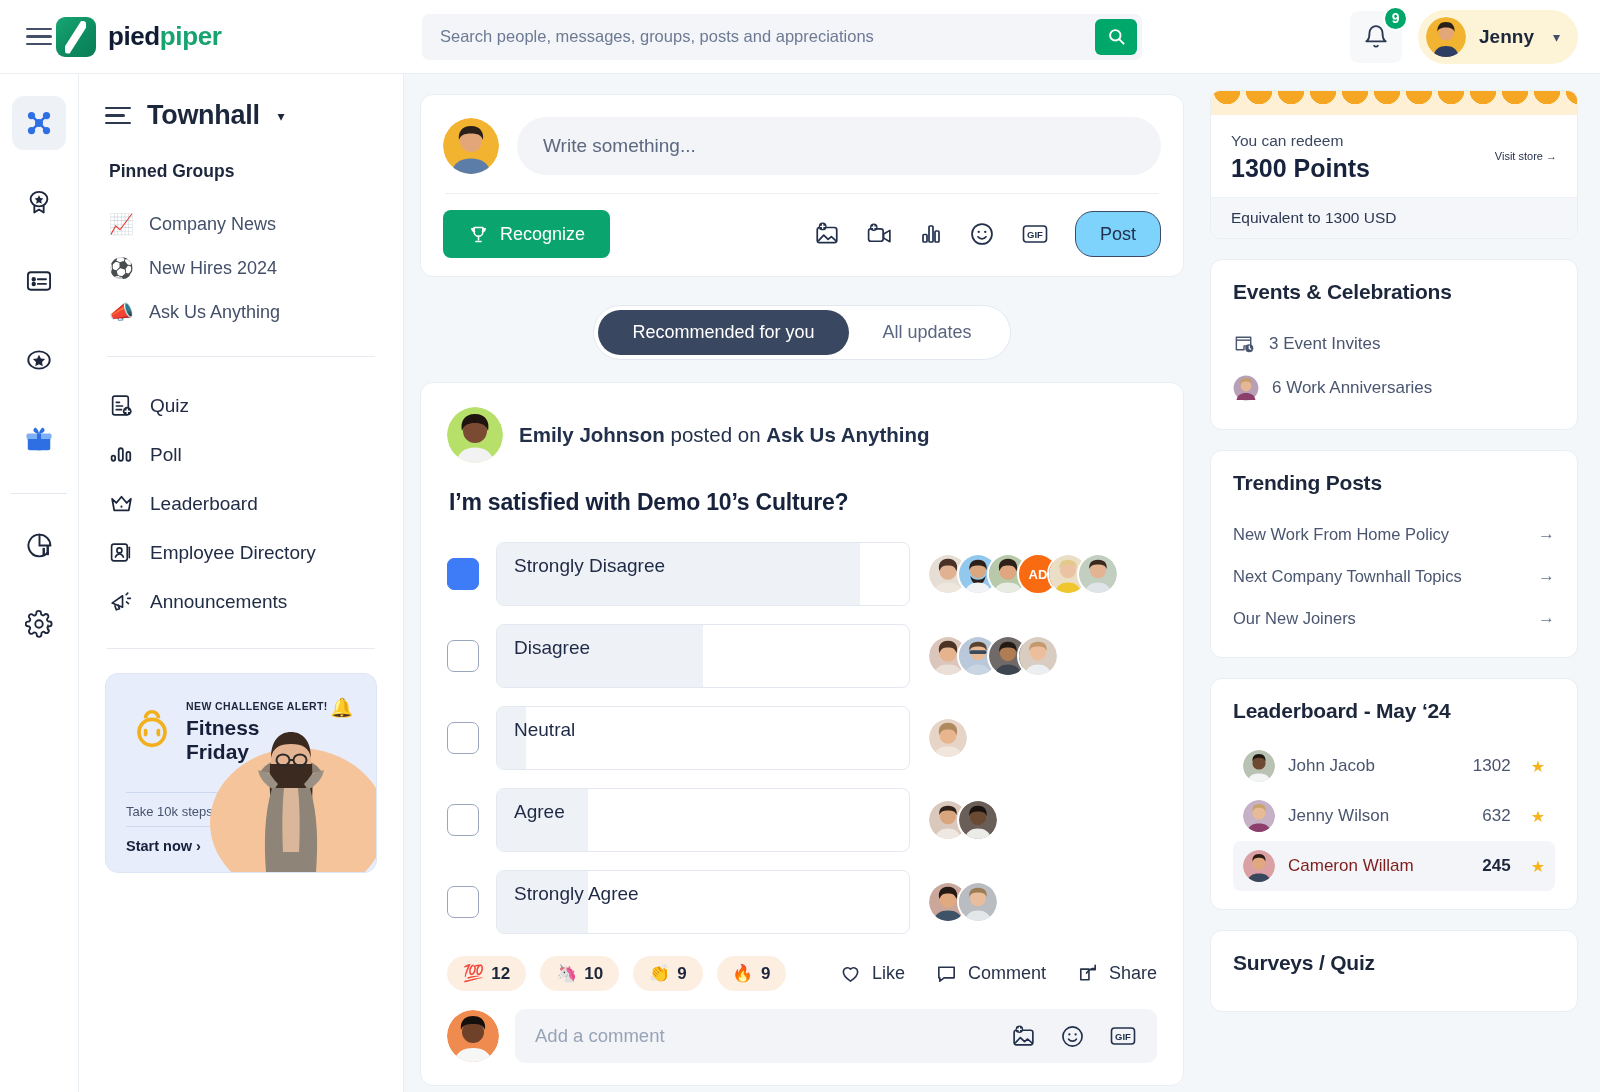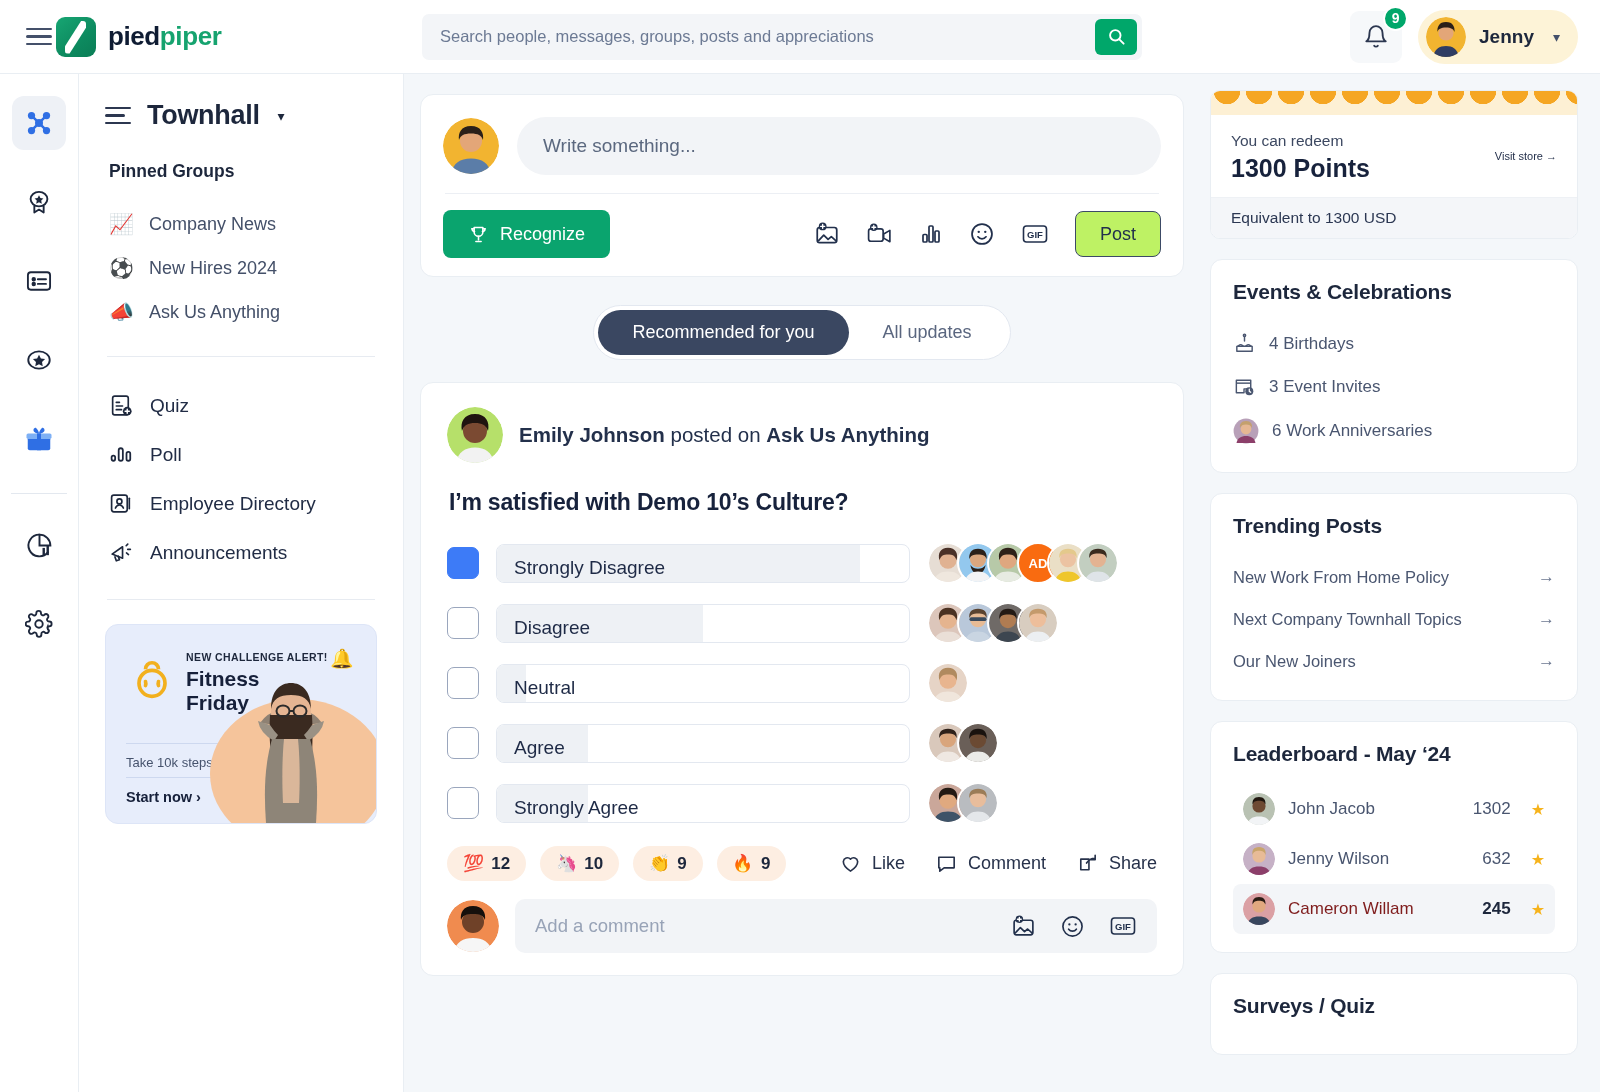--- a/index.html
+++ b/index.html
@@ -141,21 +141,21 @@
   .composer-rule { height: 1px; background: #eceff4; margin: 18px 2px 16px; }
   .composer-bottom { display: flex; align-items: center; }
   .recognize {
     display: flex; align-items: center; gap: 11px; background: #0aa46e; color: #fff;
     border: 0; border-radius: 8px; height: 48px; padding: 0 25px; font-size: 18px;
     font-weight: 500; cursor: pointer; font-family: "Liberation Sans", sans-serif;
   }
   .comp-tools { margin-left: auto; display: flex; align-items: center; gap: 26px; }
   .tool { cursor: pointer; display: flex; align-items: center; }
   .post-btn {
-    border: 1.6px solid #3c4a66; background: #bef264; color: #22304c; border-radius: 8px;
+    border: 1.6px solid #3c4a66; background: #7dd3fc; color: #22304c; border-radius: 18px;
     height: 46px; padding: 0 24px; font-size: 18px; cursor: pointer; font-family: "Liberation Sans", sans-serif;
   }
 
   .tabs-row { display: flex; justify-content: center; padding: 28px 0 22px; }
   .tabs {
     display: flex; background: #fff; border: 1px solid #e3e8f0; border-radius: 30px; padding: 4px;
   }
   .tab {
     padding: 12px 34px; border-radius: 26px; font-size: 18px; color: #5a667f; cursor: pointer;
     font-family: "Liberation Sans", sans-serif; border: 0; background: transparent;
@@ -166,21 +166,21 @@
   .post-head { display: flex; align-items: center; gap: 16px; }
   .post-av { width: 56px; height: 56px; border-radius: 50%; flex: 0 0 56px; }
   .post-meta { font-size: 20.5px; color: #23304b; }
   .post-meta b { font-weight: 700; }
   .post-q { font-size: 23px; font-weight: 600; color: #17223c; margin: 26px 0 26px 2px; letter-spacing: -.2px; }
 
   .opt-row { display: flex; align-items: center; gap: 17px; margin-bottom: 18px; }
   .opt-box { width: 32px; height: 32px; border-radius: 7px; border: 1.8px solid #9aa6bd; background: #fff; flex: 0 0 32px; cursor: pointer; }
   .opt-box.checked { background: #3d7bf7; border-color: #3d7bf7; }
   .opt-bar {
-    position: relative; flex: 0 0 414px; height: 39px; border: 1px solid #e3e8f0;
+    position: relative; flex: 0 0 414px; height: 64px; border: 1px solid #e3e8f0;
     border-radius: 8px; overflow: hidden; background: #fff; cursor: pointer;
   }
   .opt-fill { position: absolute; left: 0; top: 0; bottom: 0; background: #eef1f5; }
   .opt-label { position: relative; line-height: 46px; padding-left: 17px; font-size: 19px; color: #1e2a46; }
   .stack { display: flex; align-items: center; }
   .stack .sav { width: 42px; height: 42px; border-radius: 50%; margin-left: -12px; border: 2px solid #fff; }
   .stack .sav:first-child { margin-left: 0; }
   .ad-av {
     width: 42px; height: 42px; border-radius: 50%; margin-left: -12px; border: 2px solid #fff;
     background: #f96b10; color: #fff; font-size: 13px; font-weight: 700;
@@ -389,20 +389,27 @@
         </svg>
         <span>Quiz</span>
       </div>
       <div class="menu-link">
         <svg width="25" height="25" viewBox="0 0 24 24" fill="none" stroke="#1d273c" stroke-width="1.7">
           <rect x="2.5" y="13" width="3.4" height="5" rx="1.6"></rect>
           <rect x="9.3" y="6" width="4" height="12" rx="2"></rect>
           <rect x="16.8" y="9.5" width="3.6" height="8.5" rx="1.7"></rect>
         </svg>
         <span>Poll</span>
+      </div>
+      <div class="menu-link">
+        <svg width="25" height="25" viewBox="0 0 24 24" fill="none" stroke="#1d273c" stroke-width="1.7">
+          <path d="M3 7.5l4 4 5-6 5 6 4-4-2 11H5z" stroke-linejoin="round"></path>
+          <circle cx="12" cy="15" r="1" fill="#1d273c" stroke="none"></circle>
+        </svg>
+        <span>Leaderboard</span>
       </div>
       <div class="menu-link">
         <svg width="25" height="25" viewBox="0 0 24 24" fill="none" stroke="#1d273c" stroke-width="1.6">
           <rect x="2.5" y="4" width="15" height="16" rx="2.2"></rect>
           <path d="M19.5 7v10" stroke-linecap="round"></path>
           <circle cx="10" cy="10" r="2.4"></circle>
           <path d="M6.2 16.4c.7-2 2-3 3.8-3s3.1 1 3.8 3" stroke-linecap="round"></path>
         </svg>
         <span>Employee Directory</span>
       </div>
@@ -768,29 +775,20 @@
           </div>
           <div class="visit">Visit store →</div>
         </div>
         <div class="points-foot">Equivalent to 1300 USD</div>
       </div>
 
       <div class="r-card">
         <div class="r-title">Events &amp; Celebrations</div>
         <div class="r-row">
           <svg width="23" height="23" viewBox="0 0 24 24" fill="none" stroke="#4a5670" stroke-width="1.5">
-            <path d="M4 20h16v-5H4z" stroke-linejoin="round"></path>
-            <path d="M4 15c2 0 2-1.6 4-1.6s2 1.6 4 1.6 2-1.6 4-1.6 2 1.6 4 1.6"></path>
-            <path d="M12 4.5v5" stroke-linecap="round"></path>
-            <circle cx="12" cy="3.4" r="1.2"></circle>
-          </svg>
-          <span>4 Birthdays</span>
-        </div>
-        <div class="r-row">
-          <svg width="23" height="23" viewBox="0 0 24 24" fill="none" stroke="#4a5670" stroke-width="1.5">
             <path d="M3.5 5.5h15v9h-7v4h-8z" stroke-linejoin="round"></path>
             <path d="M3.5 8.5h15"></path>
             <circle cx="17" cy="17" r="4.2" fill="#4a5670" stroke="none"></circle>
             <path d="M17 14.8V17l1.5 1" stroke="#fff" stroke-width="1.3" stroke-linecap="round"></path>
           </svg>
           <span>3 Event Invites</span>
         </div>
         <div class="r-row">
           <svg width="26" height="26" viewBox="0 0 26 26">
             <circle cx="13" cy="13" r="12.4" fill="#b8a0b8"></circle>

